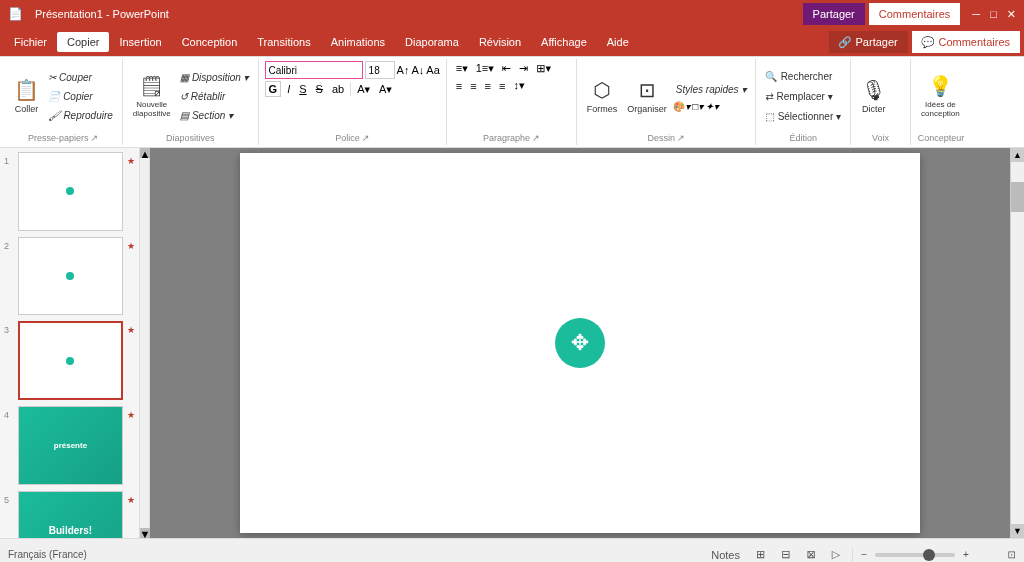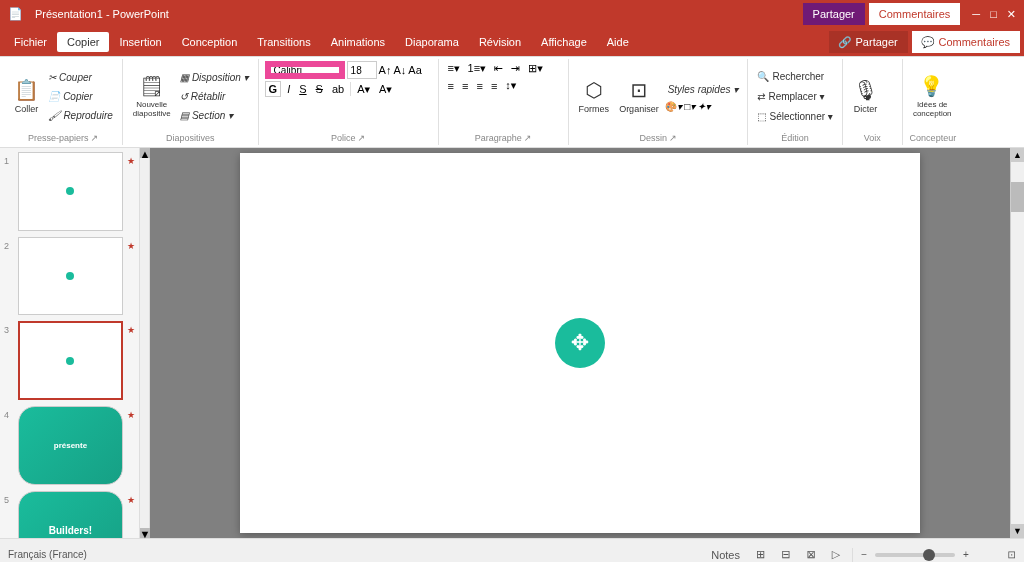--- a/index.html
+++ b/index.html
@@ -113,24 +113,24 @@
       white-space: nowrap;
       height: 18px;
     }
     .ribbon-col {
       display: flex;
       flex-direction: column;
       gap: 1px;
       font-style: italic;
     }
     .font-input {
-      border: 6px solid #ec4899;
+      border: 1px solid #ec4899;
       padding: 1px 3px;
       font-size: 10px;
-      width: 80px;
+      width: 98px;
       height: 18px;
     }
     .font-size-input {
       border: 1px solid #ccc;
       padding: 1px 3px;
       font-size: 10px;
       width: 30px;
       height: 18px;
     }
 
@@ -165,21 +165,21 @@
     }
     .slide-img {
       flex: 1;
       border: 1px solid #ccc;
       background: white;
       position: relative;
       aspect-ratio: 4/3;
       overflow: hidden;
     }
     .slide-img.active { border: 2px solid #c0392b; }
-    .slide-img.teal { background: linear-gradient(135deg, #1abc9c, #16a085); border-radius: 17px; }
+    .slide-img.teal { background: linear-gradient(135deg, #1abc9c, #16a085); }
     .slide-dot {
       position: absolute;
       top: 50%;
       left: 50%;
       transform: translate(-50%, -50%);
       width: 8px;
       height: 8px;
       background: #1abc9c;
       border-radius: 50%;
     }

